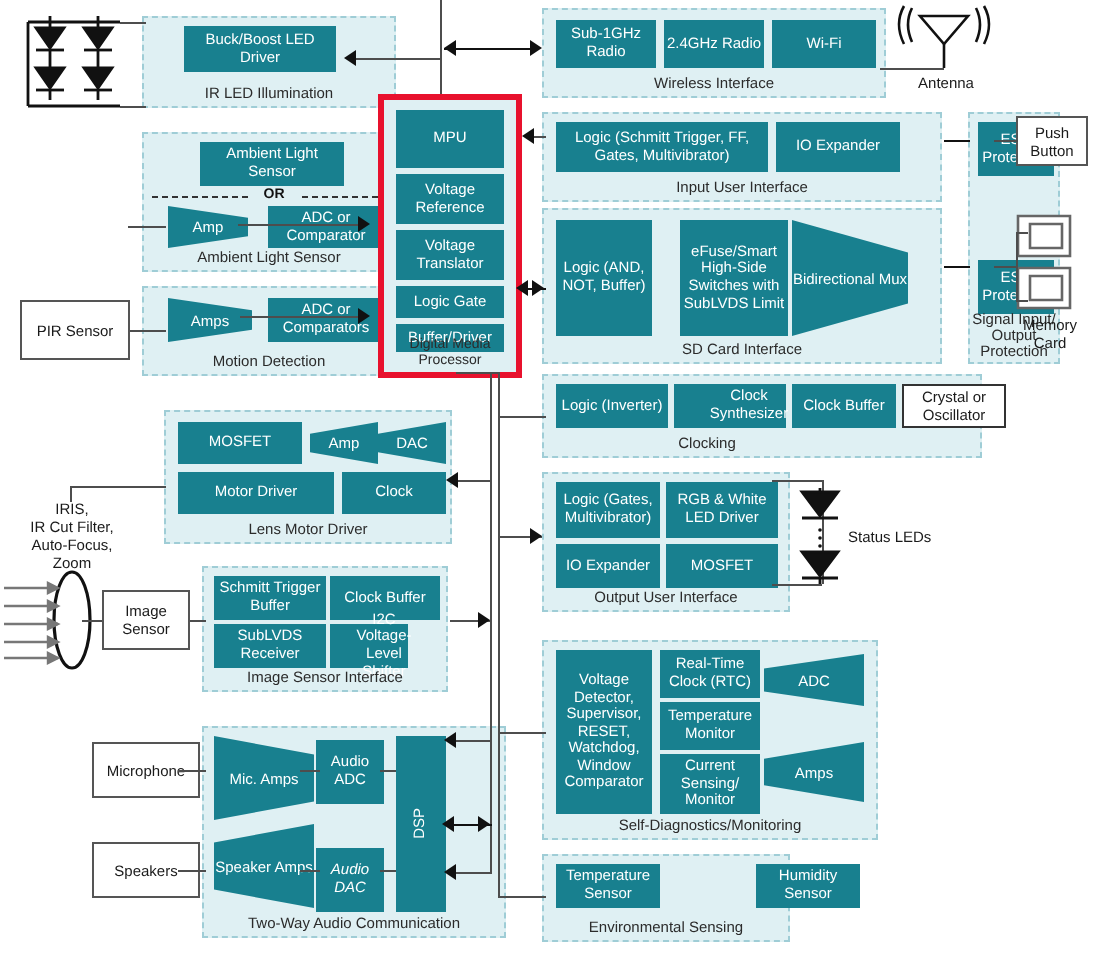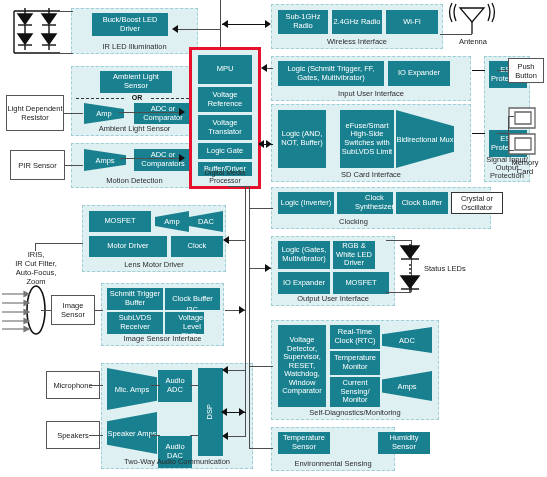--- a/index.html
+++ b/index.html
@@ -134,23 +134,20 @@
 
   <div class="panel" style="left:71px;top:66px;width:127px;height:70px;">
     <div class="blk" style="left:28px;top:4px;width:72px;height:22px;">Ambient Light Sensor</div>
     <div class="dashline" style="left:4px;top:31px;width:118px;"></div>
     <div class="or-tag" style="left:52px;top:27px;width:20px;">OR</div>
     <div class="tz tz-r" style="left:12px;top:36px;width:40px;height:21px;">Amp</div>
     <div class="blk" style="left:62px;top:36px;width:58px;height:21px;">ADC or Comparator</div>
     <div class="panel-title">Ambient Light Sensor</div>
   </div>
   <div class="h" style="left:119px;top:112px;width:16px;"></div>
-  <div class="wbox" style="left:6px;top:95px;width:58px;height:36px;">
-    <span>Light Dependent Resistor</span>
-  </div>
   <div class="h" style="left:64px;top:113px;width:19px;"></div>
 
   <div class="panel" style="left:71px;top:143px;width:127px;height:45px;">
     <div class="tz tz-r" style="left:12px;top:5px;width:42px;height:22px;">Amps</div>
     <div class="blk" style="left:62px;top:5px;width:58px;height:22px;">ADC or Comparators</div>
     <div class="panel-title">Motion Detection</div>
   </div>
   <div class="h" style="left:120px;top:158px;width:15px;"></div>
   <div class="wbox" style="left:10px;top:150px;width:55px;height:30px;">
     <span>PIR Sensor</span>
@@ -203,21 +200,21 @@
   </svg>
   <div class="h" style="left:41px;top:310px;width:10px;"></div>
 
   <div class="panel" style="left:101px;top:363px;width:152px;height:106px;">
     <div class="tz tz-r2" style="left:5px;top:4px;width:50px;height:42px;">Mic. Amps</div>
     <div class="blk" style="left:56px;top:6px;width:34px;height:32px;">Audio ADC</div>
     <div class="blk" style="left:96px;top:4px;width:25px;height:88px;">
       <span class="vert-text">DSP</span>
     </div>
     <div class="tz tz-l2" style="left:5px;top:48px;width:50px;height:42px;">Speaker Amps</div>
-    <div class="blk" style="left:56px;top:72px;width:34px;height:32px;">Audio DAC</div>
+    <div class="blk" style="left:56px;top:60px;width:34px;height:32px;font-style:italic;">Audio DAC</div>
     <div class="panel-title">Two-Way Audio Communication</div>
   </div>
   <div class="h" style="left:150px;top:385px;width:10px;"></div>
   <div class="h" style="left:190px;top:385px;width:8px;"></div>
   <div class="h" style="left:190px;top:435px;width:8px;"></div>
   <div class="h" style="left:150px;top:435px;width:10px;"></div>
   <div class="wbox" style="left:46px;top:371px;width:54px;height:28px;">
     <span>Microphone</span>
   </div>
   <div class="h" style="left:89px;top:385px;width:14px;"></div>
@@ -299,21 +296,21 @@
     <div class="blk" style="left:65px;top:4px;width:56px;height:22px;padding-left:20px;">Clock Synthesizer</div>
     <div class="blk" style="left:124px;top:4px;width:52px;height:22px;">Clock Buffer</div>
     <div class="wbox thick" style="left:179px;top:4px;width:52px;height:22px;">
       <span>Crystal or Oscillator</span>
     </div>
     <div class="panel-title" style="right:55px;">Clocking</div>
   </div>
 
   <div class="panel" style="left:271px;top:236px;width:124px;height:70px;">
     <div class="blk" style="left:6px;top:4px;width:52px;height:28px;">Logic (Gates, Multivibrator)</div>
-    <div class="blk" style="left:61px;top:4px;width:42px;height:28px;">RGB &amp; White LED Driver</div>
+    <div class="blk" style="left:61px;top:4px;width:56px;height:28px;">RGB &amp; White LED Driver</div>
     <div class="blk" style="left:6px;top:35px;width:52px;height:22px;">IO Expander</div>
     <div class="blk" style="left:61px;top:35px;width:56px;height:22px;">MOSFET</div>
     <div class="panel-title">Output User Interface</div>
   </div>
 
   <div class="h" style="left:386px;top:240px;width:25px;"></div>
   <div class="v" style="left:411px;top:240px;height:52px;"></div>
   <div class="h" style="left:386px;top:292px;width:25px;"></div>
   <svg style="position:absolute;left:395px;top:244px;width:34px;height:48px;">
     <g stroke="#111" stroke-width="1.4" fill="#111">

